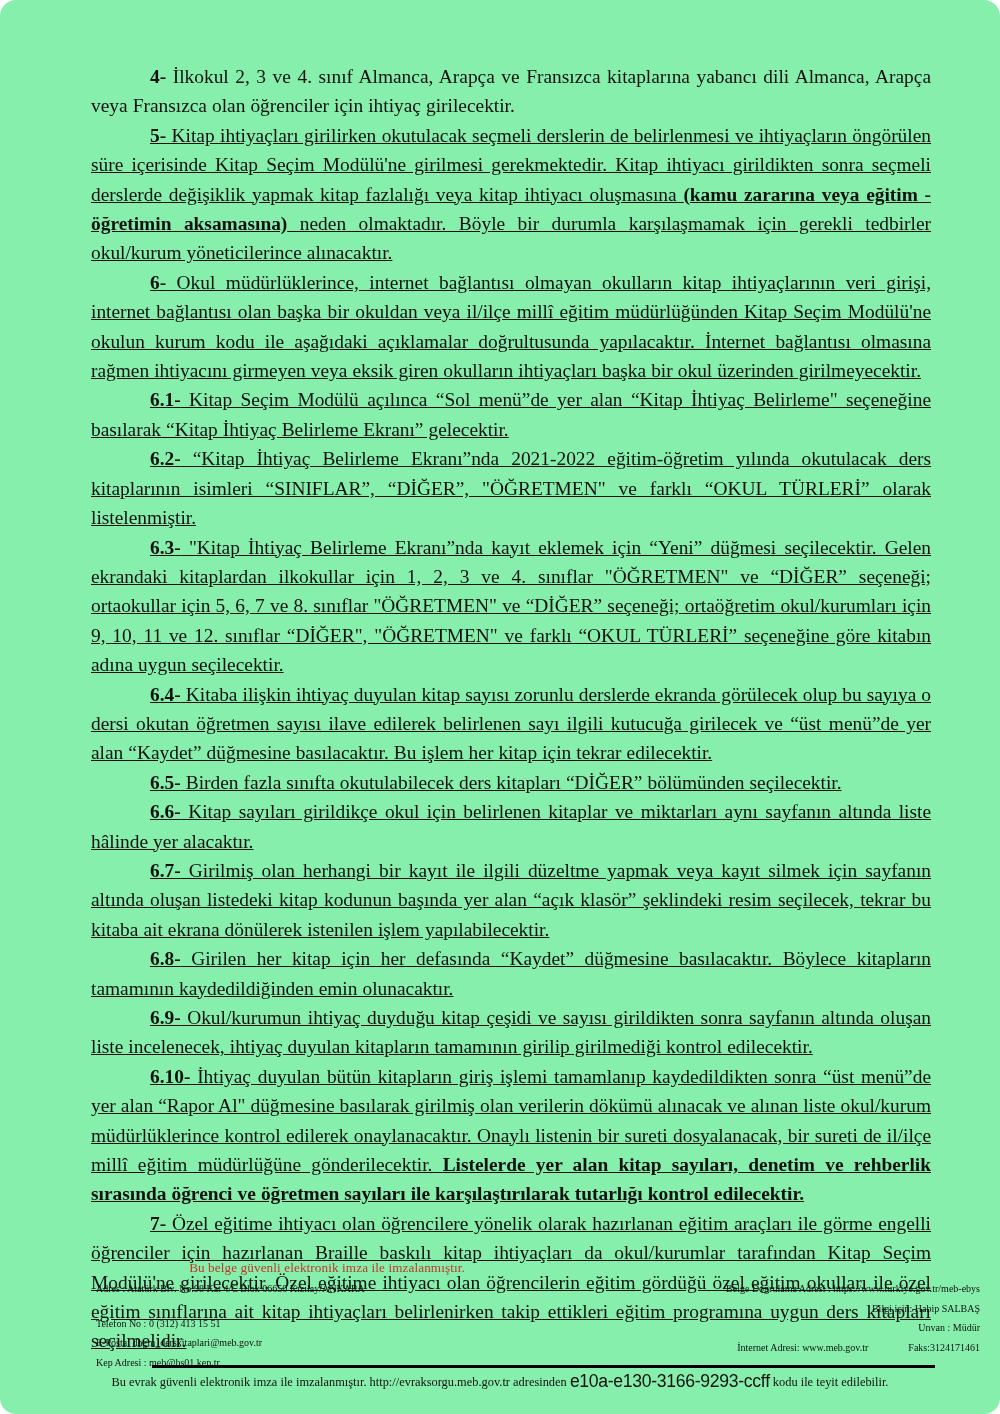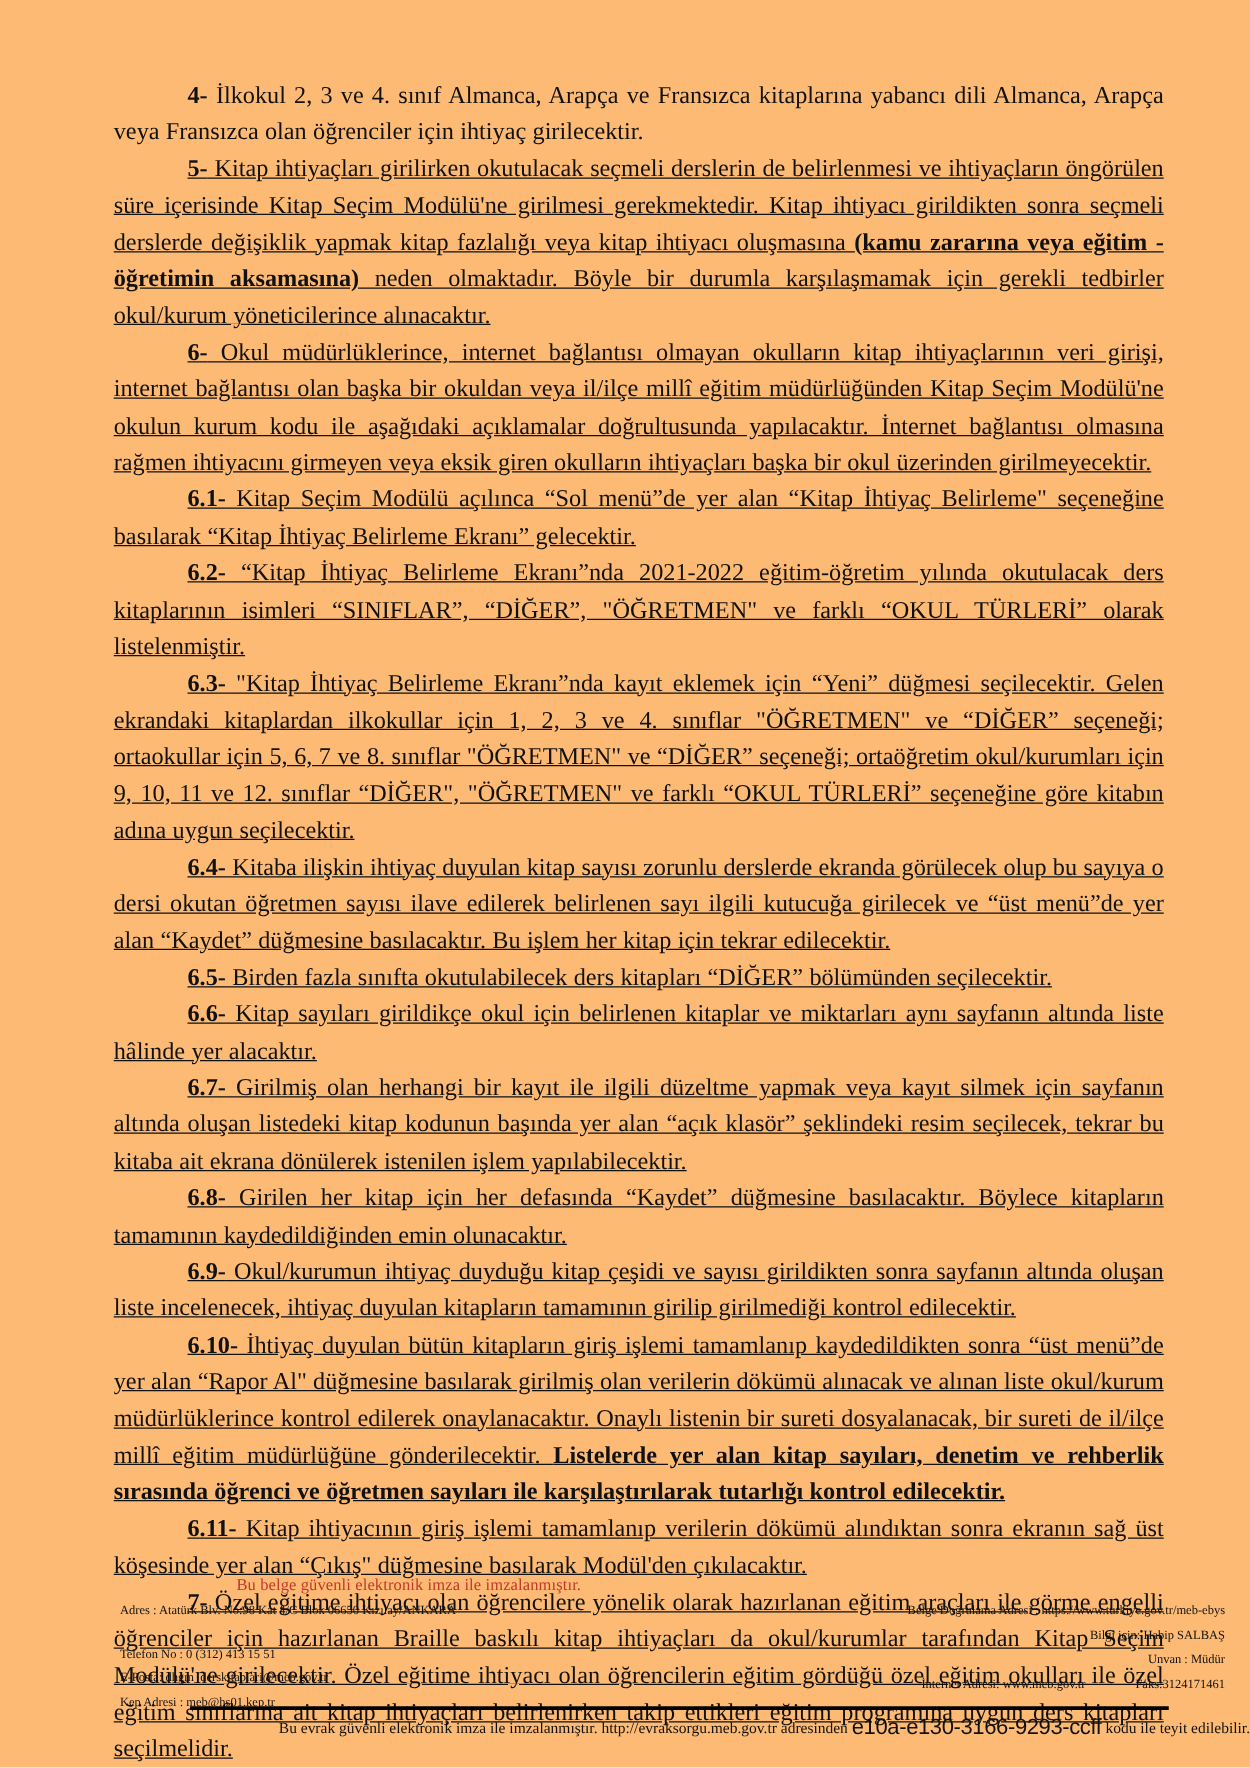--- a/index.html
+++ b/index.html
@@ -13,21 +13,22 @@
     height: 1414px;
     position: relative;
     font-family: "Liberation Serif", "DejaVu Serif", serif;
     color: #111111;
     overflow: hidden;
   }
 
   .page {
     position: absolute;
     inset: 0;
-    background: #fdba74;
+    background: #86efac;
+    border-radius: 16px;
   }
 
   
   .body-area {
     position: absolute;
     left: 91px;
     top: 62px;
     width: 840px;
   }
 
@@ -120,21 +121,21 @@
     width: 783px;
     height: 3px;
     background: #000000;
   }
 
   .footer-verify {
     position: absolute;
     left: 0;
     top: 113px;
     width: 1000px;
-    text-align: right;
+    text-align: center;
     font-size: 12.4px;
     line-height: 17px;
     color: #111111;
     white-space: nowrap;
   }
   .footer-verify .code {
     font-size: 17.6px;
     font-family: "Liberation Sans", "DejaVu Sans", sans-serif;
     letter-spacing: -0.3px;
     vertical-align: -1px;
@@ -192,23 +193,20 @@
     </p>
 
     <p class="para">
       <span class="lead">6.9-</span><span> Okul/kurumun ihtiyaç duyduğu kitap çeşidi ve sayısı girildikten sonra sayfanın altında oluşan liste incelenecek, ihtiyaç duyulan kitapların tamamının girilip girilmediği kontrol edilecektir.</span>
     </p>
 
     <p class="para">
       <span class="lead">6.10-</span><span> İhtiyaç duyulan bütün kitapların giriş işlemi tamamlanıp kaydedildikten sonra “üst menü”de yer alan “Rapor Al" düğmesine basılarak girilmiş olan verilerin dökümü alınacak ve alınan liste okul/kurum müdürlüklerince kontrol edilerek onaylanacaktır. Onaylı listenin bir sureti dosyalanacak, bir sureti de il/ilçe millî eğitim müdürlüğüne gönderilecektir. </span><b>Listelerde yer alan kitap sayıları, denetim ve rehberlik sırasında öğrenci ve öğretmen sayıları ile karşılaştırılarak tutarlığı kontrol edilecektir.</b><span></span>
     </p>
 
-    <p class="para">
-      <span class="lead">6.11-</span><span> Kitap ihtiyacının giriş işlemi tamamlanıp verilerin dökümü alındıktan sonra ekranın sağ üst köşesinde yer alan “Çıkış" düğmesine basılarak Modül'den çıkılacaktır.</span>
-    </p>
 
     <p class="para">
       <span class="lead">7-</span><span> Özel eğitime ihtiyacı olan öğrencilere yönelik olarak hazırlanan eğitim araçları ile görme engelli öğrenciler için hazırlanan Braille baskılı kitap ihtiyaçları da okul/kurumlar tarafından Kitap Seçim Modülü'ne girilecektir. Özel eğitime ihtiyacı olan öğrencilerin eğitim gördüğü özel eğitim okulları ile özel eğitim sınıflarına ait kitap ihtiyaçları belirlenirken takip ettikleri eğitim programına uygun ders kitapları seçilmelidir.</span>
     </p>
 
   </div>
 
   <div class="footer">
 
     <div class="footer-notice">Bu belge güvenli  elektronik imza ile imzalanmıştır.</div>

